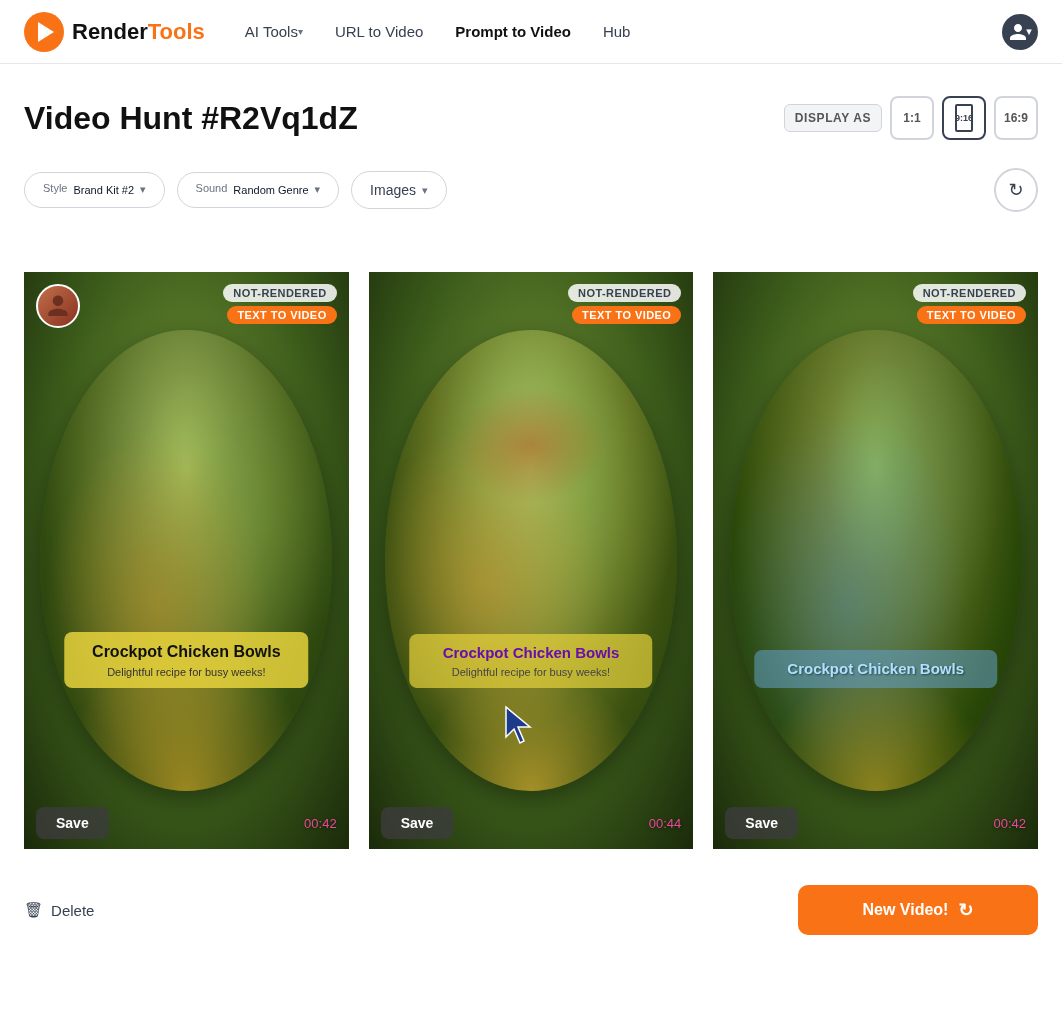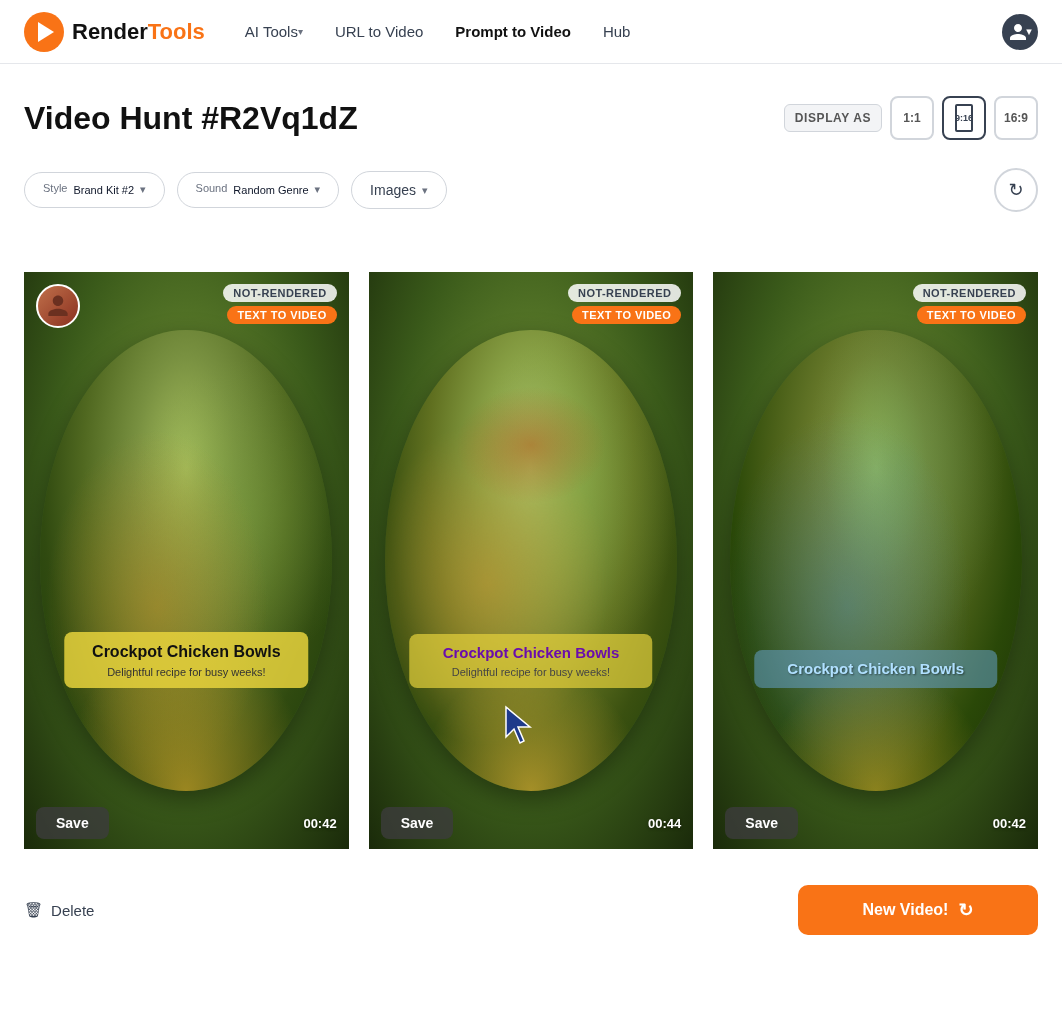--- a/index.html
+++ b/index.html
@@ -131,21 +131,21 @@
     
     .card-bottom {
       position: absolute; bottom: 0; left: 0; right: 0;
       display: flex; align-items: center; justify-content: space-between;
       padding: 0 12px 10px;
     }
     .save-btn {
       padding: 8px 20px; background: rgba(60,60,60,0.8); color: #fff;
       border: none; border-radius: 8px; font-size: 14px; font-weight: 600; cursor: pointer;
     }
-    .duration { font-size: 13px; color: #ffffff; font-weight: 700; text-shadow: 0 1px 3px rgba(0,0,0,0.5); }
+    .duration { font-size: 13px; color: #ec4899; font-weight: 400; text-shadow: 0 1px 3px rgba(0,0,0,0.5); }
 
     
     .footer-row { display: flex; align-items: center; justify-content: space-between; padding-top: 8px; }
     .delete-btn {
       display: flex; align-items: center; gap: 8px;
       background: none; border: none; color: #374151; font-size: 15px; cursor: pointer;
     }
     .new-hunt-btn {
       display: flex; align-items: center; gap: 10px;
       background: #f97316; color: #fff; border: none; border-radius: 10px;

